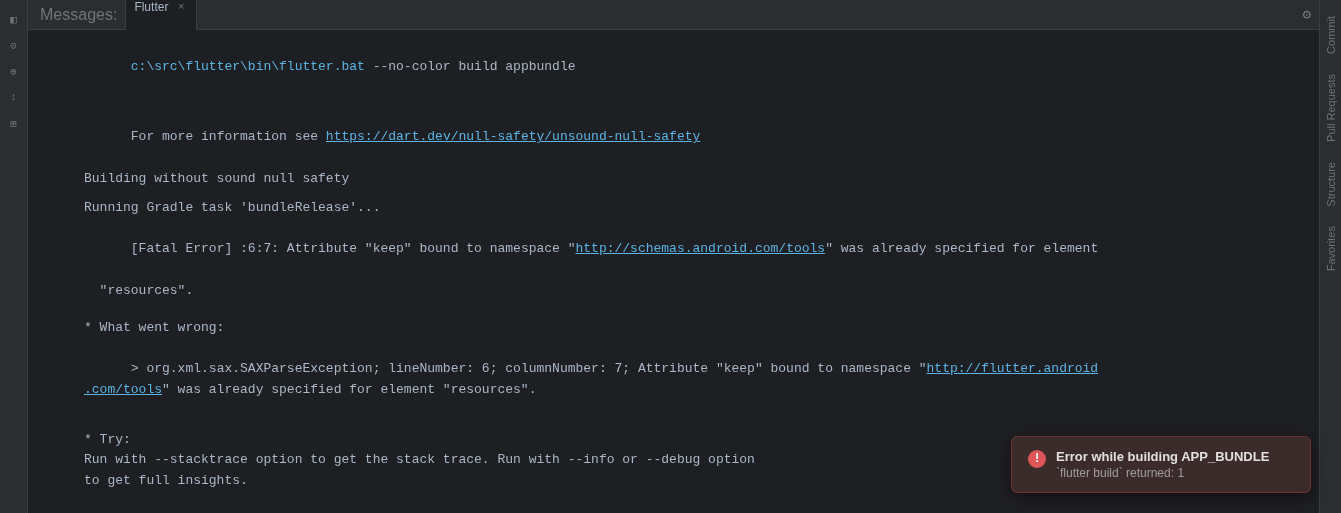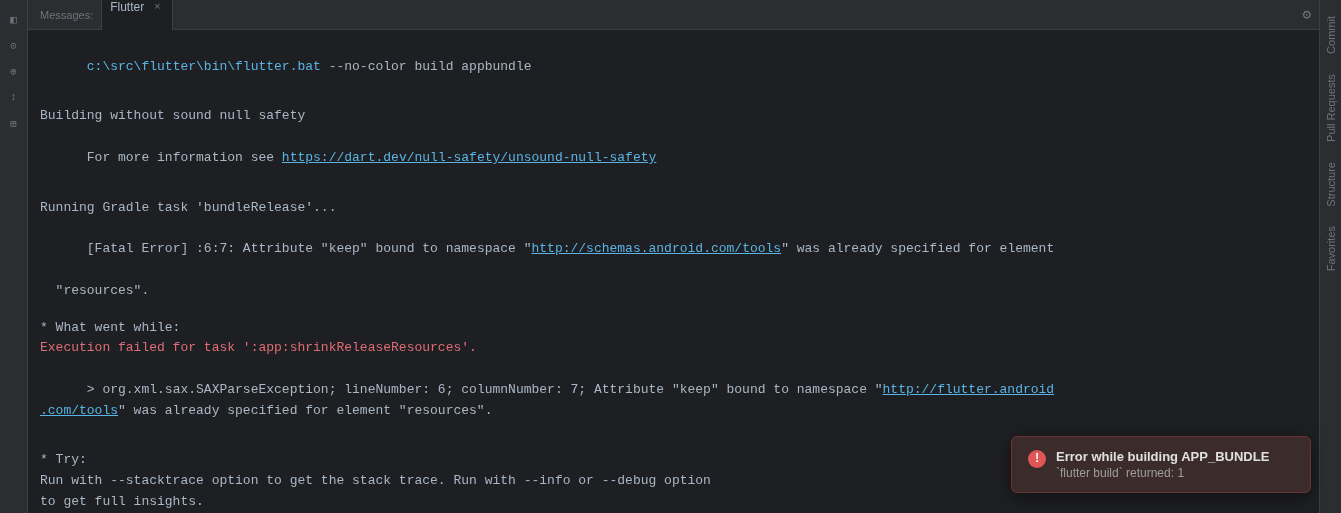--- a/index.html
+++ b/index.html
@@ -76,21 +76,21 @@
       display: flex;
       align-items: center;
       height: 30px;
       border-bottom: 1px solid #3c3f41;
       padding-left: 4px;
       flex-shrink: 0;
     }
 
     .tab-label {
       font-family: Arial, sans-serif;
-      font-size: 11px;
+      font-size: 16px;
       color: #6f737a;
       padding: 0 8px;
       line-height: 30px;
     }
 
     .tab {
       display: flex;
       align-items: flex-start;
       height: 30px;
       padding: 0 8px;
@@ -127,20 +127,21 @@
       font-size: 14px;
     }
 
     
     .terminal {
       flex: 1;
       padding: 6px 12px;
       overflow-y: auto;
       background: #1e1f22;
       line-height: 1.6;
+      margin-left: 44px;
     }
 
     .line {
       white-space: pre-wrap;
       word-break: break-all;
     }
 
     .cyan { color: #5ab4e5; }
     .white { color: #a9b7c6; }
     .red { color: #e06c75; }
@@ -213,34 +214,33 @@
       <span class="tab-close">×</span>
     </div>
     <span class="tab-bar-settings">⚙</span>
   </div>
 
   <div class="terminal">
     <div class="line">
       <span class="cyan">c:\src\flutter\bin\flutter.bat</span><span class="white"> --no-color build appbundle</span>
     </div>
     <div class="blank"></div>
-    <div class="line white">Building without sound null safety</div>
     <div class="line white">
       <span>For more information see </span><span class="link">https://dart.dev/null-safety/unsound-null-safety</span>
     </div>
+    <div class="line white">Building without sound null safety</div>
     <div class="blank"></div>
     <div class="line white">Running Gradle task 'bundleRelease'...</div>
     <div class="line">
       <span class="white">[Fatal Error] :6:7: Attribute "keep" bound to namespace "</span><span class="link">http://schemas.android.com/tools</span><span class="white">" was already specified for element</span>
     </div>
     <div class="line white">  "resources".</div>
     <div class="blank"></div>
     <div class="blank"></div>
-    <div class="line white">* What went while:</div>
-    <div class="line red">Execution failed for task ':app:shrinkReleaseResources'.</div>
+    <div class="line white">* What went wrong:</div>
     <div class="line">
       <span class="white">&gt; org.xml.sax.SAXParseException; lineNumber: 6; columnNumber: 7; Attribute "keep" bound to namespace "</span><span class="link"><span>http://flutter.android</span><br><span>.com/tools</span></span><span class="white">" was already specified for element "resources".</span>
     </div>
     <div class="blank"></div>
     <div class="line white">* Try:</div>
     <div class="line white">Run with --stacktrace option to get the stack trace. Run with --info or --debug option</div>
     <div class="line white">to get full insights.</div>
   </div>
 </div>
 

